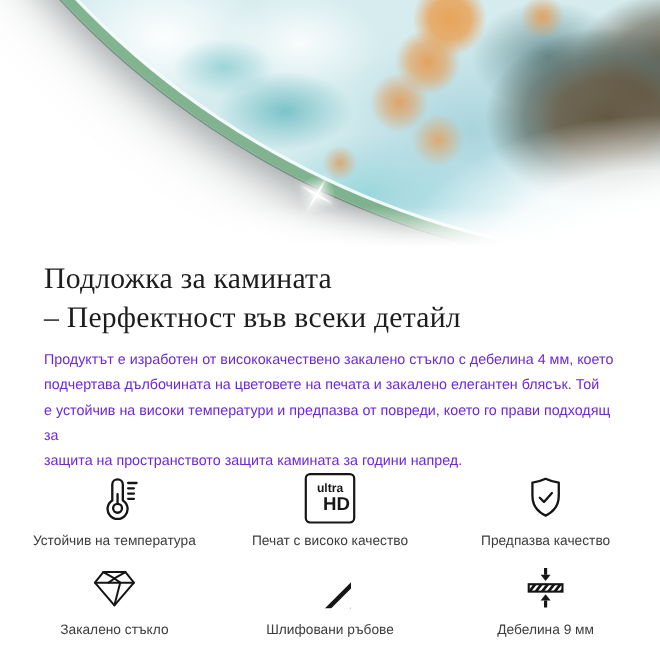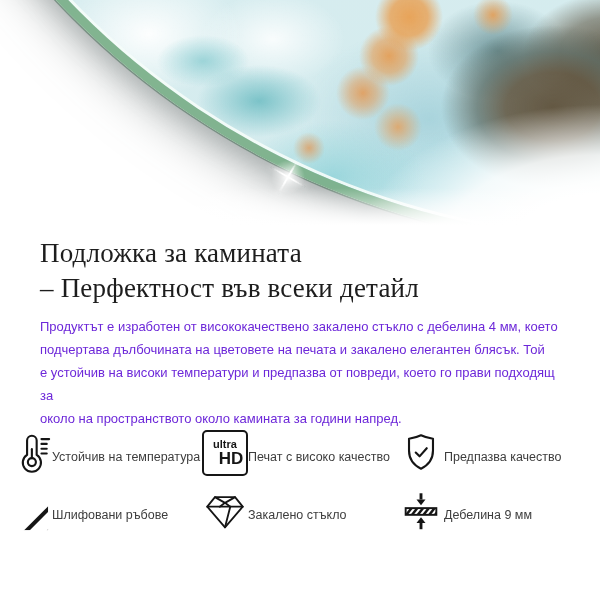--- a/index.html
+++ b/index.html
@@ -49,21 +49,21 @@
 
   
   .heading{margin:6px 40px 0;font-family:"Liberation Serif", serif;font-weight:400;
     font-size:27px;line-height:35px;color:#1d1d1d;letter-spacing:0.2px;}
   .heading span{display:block;}
   .para{margin:9px 40px 0;font-size:13px;line-height:23px;color:#6d28d9;}
   .para div{display:block;}
 
   
   .features{margin-top:0;display:grid;grid-template-columns:1fr 1fr 1fr;row-gap:12px;padding:0 6px;}
-  .feature{display:flex;flex-direction:row;align-items:center;}
+  .feature{display:flex;flex-direction:column;align-items:center;}
   .ficon{height:46px;display:flex;align-items:center;justify-content:center;}
   .flabel{margin-top:8px;font-size:12.5px;line-height:15px;color:#3d3d3d;}
   svg.ic{display:block;}
   .uhd{box-sizing:border-box;width:46px;height:46px;border:2.5px solid #161616;border-radius:5px;
     display:flex;flex-direction:column;align-items:center;justify-content:center;color:#161616;}
   .uhd .u1{font-size:11px;font-weight:600;line-height:12px;}
   .uhd .u2{font-size:17px;font-weight:700;line-height:18px;padding-left:12px;}
 </style>
 </head>
 <body>
@@ -79,21 +79,21 @@
 
   <h1 class="heading">
     <span>Подложка за камината</span>
     <span>– Перфектност във всеки детайл</span>
   </h1>
 
   <div class="para">
     <div>Продуктът е изработен от висококачествено закалено стъкло с дебелина 4 мм, което</div>
     <div>подчертава дълбочината на цветовете на печата и закалено елегантен блясък. Той</div>
     <div>е устойчив на високи температури и предпазва от повреди, което го прави подходящ за</div>
-    <div>около на пространството около камината за години напред.</div>
+    <div>защита на пространството защита камината за години напред.</div>
   </div>
 
   <div class="features">
 
     <div class="feature">
       <div class="ficon">
         <svg class="ic" width="46" height="46" viewBox="0 0 48 48" fill="none" stroke="#151515" stroke-width="2.2" stroke-linecap="round" stroke-linejoin="round">
           <path d="M22 11 a5 5 0 0 1 10 0 v15 a9.5 9.5 0 1 1 -10 0 Z"></path>
           <circle cx="27" cy="33.5" r="4.2"></circle>
           <path d="M27 29.3 V20"></path>
@@ -118,50 +118,50 @@
         <svg class="ic" width="46" height="46" viewBox="0 0 48 48" fill="none" stroke="#151515" stroke-width="2.2" stroke-linecap="round" stroke-linejoin="round">
           <path d="M24 5.5 C27.5 7.2 32.5 8.6 36.5 9.1 V21.5 C36.5 30.8 31.3 36.9 24 40.4 C16.7 36.9 11.5 30.8 11.5 21.5 V9.1 C15.5 8.6 20.5 7.2 24 5.5 Z"></path>
           <path d="M18.5 23.5 l4 4 l7.5 -8.5"></path>
         </svg>
       </div>
       <div class="flabel">Предпазва качество</div>
     </div>
 
     <div class="feature">
       <div class="ficon">
+        <svg class="ic" width="46" height="46" viewBox="0 0 48 48" fill="none" stroke="#151515" stroke-width="1.9" stroke-linecap="round" stroke-linejoin="round">
+          <path d="M13.5 9.5 L5.5 19.5 L24 41 L42.5 19.5 L34.5 9.5 Z"></path>
+          <path d="M5.5 19.5 H42.5"></path>
+          <path d="M13.5 9.5 L24 15.5 L34.5 9.5"></path>
+          <path d="M24 15.5 L18.5 19.5 M24 15.5 L29.5 19.5"></path>
+          <path d="M29.5 19.5 L24 41"></path>
+        </svg>
+      </div>
+      <div class="flabel">Закалено стъкло</div>
+    </div>
+
+    <div class="feature">
+      <div class="ficon">
         <svg class="ic" width="46" height="46" viewBox="0 0 48 48">
           <defs>
               <clipPath id="triClip">
                 <polygon points="6,44 44,6 44,44"></polygon>
               </clipPath>
             </defs>
           <g clip-path="url(#triClip)" stroke="#151515" stroke-width="4.2">
             <line x1="-2" y1="20" x2="20" y2="-2"></line>
             <line x1="-2" y1="32" x2="32" y2="-2"></line>
             <line x1="-2" y1="44" x2="44" y2="-2"></line>
             <line x1="8" y1="58" x2="58" y2="8"></line>
             <line x1="20" y1="70" x2="70" y2="20"></line>
             <line x1="32" y1="82" x2="82" y2="32"></line>
           </g>
         </svg>
       </div>
       <div class="flabel">Шлифовани ръбове</div>
-    </div>
-
-    <div class="feature">
-      <div class="ficon">
-        <svg class="ic" width="46" height="46" viewBox="0 0 48 48" fill="none" stroke="#151515" stroke-width="1.9" stroke-linecap="round" stroke-linejoin="round">
-          <path d="M13.5 9.5 L5.5 19.5 L24 41 L42.5 19.5 L34.5 9.5 Z"></path>
-          <path d="M5.5 19.5 H42.5"></path>
-          <path d="M13.5 9.5 L24 15.5 L34.5 9.5"></path>
-          <path d="M24 15.5 L18.5 19.5 M24 15.5 L29.5 19.5"></path>
-          <path d="M29.5 19.5 L24 41"></path>
-        </svg>
-      </div>
-      <div class="flabel">Закалено стъкло</div>
     </div>
 
     <div class="feature">
       <div class="ficon">
         <svg class="ic" width="46" height="46" viewBox="0 0 48 48">
           <defs>
               <clipPath id="barClip">
                 <rect x="8" y="21" width="32" height="7"></rect>
               </clipPath>
             </defs>

